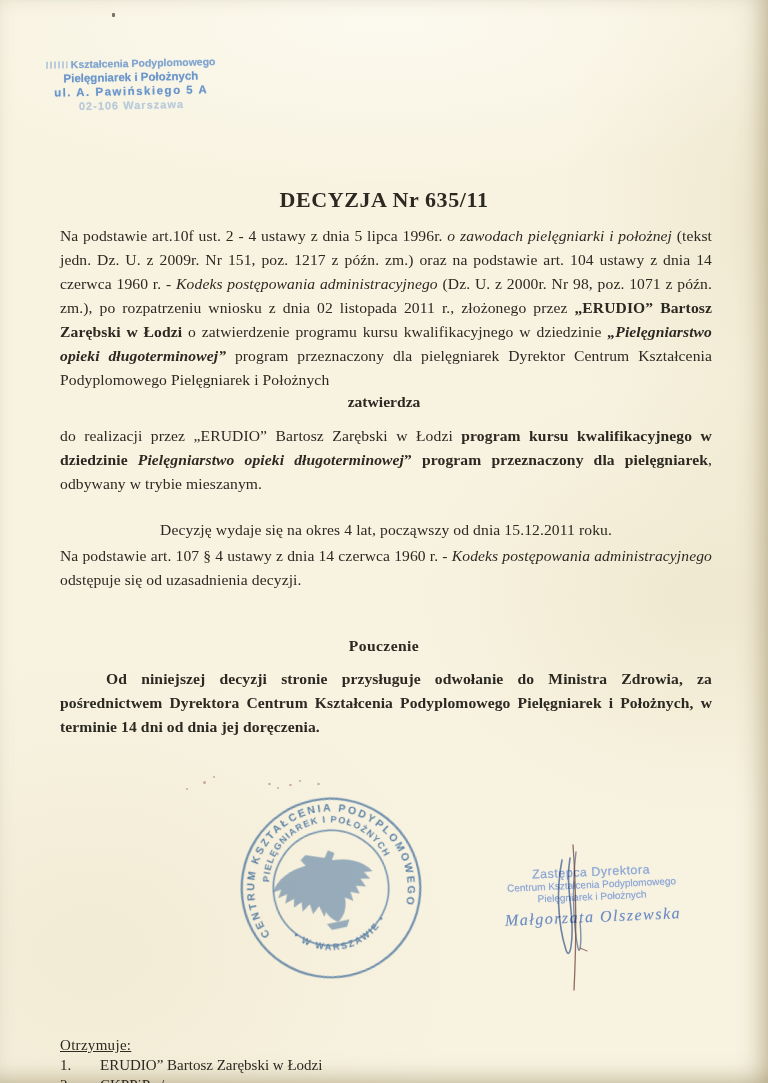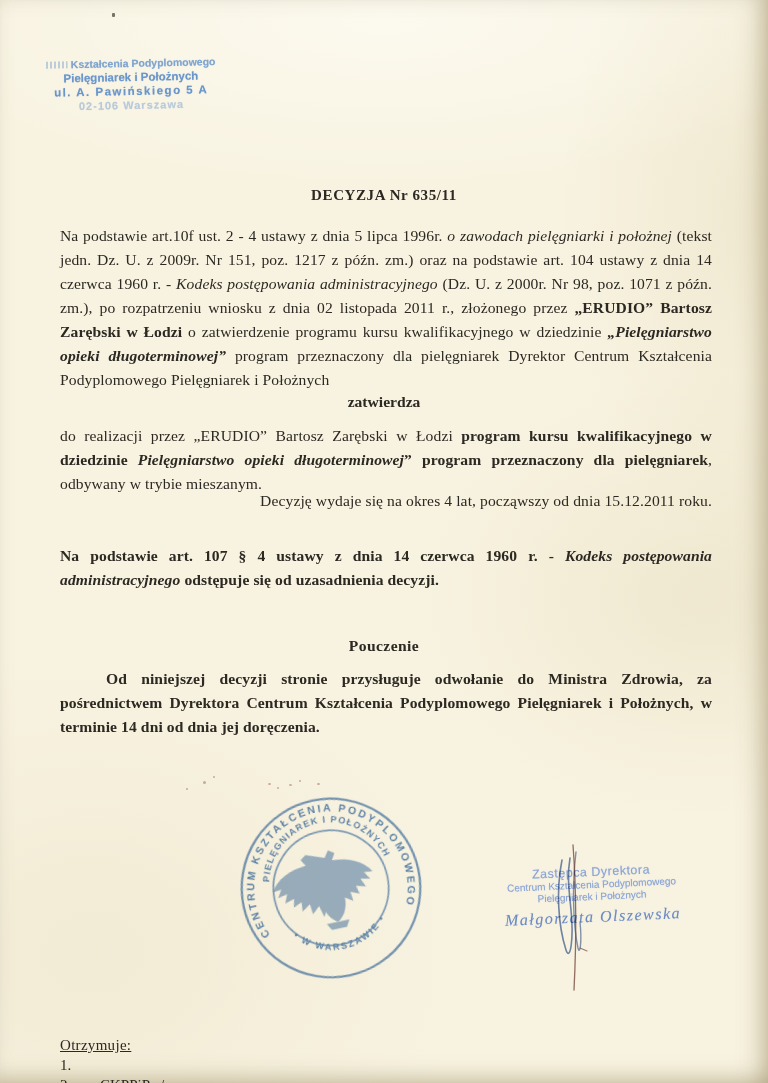--- a/index.html
+++ b/index.html
@@ -35,30 +35,30 @@
   .addr-stamp .l0{font-size:10.5px;opacity:.85;}
   .addr-stamp .l1{font-size:11.5px;}
   .addr-stamp .l2{font-size:11.5px;letter-spacing:1.5px;}
   .addr-stamp .l3{font-size:11px;letter-spacing:1px;opacity:.45;}
   .illegible{display:inline-block;width:22px;height:7px;margin-right:3px;opacity:.5;
     background:repeating-linear-gradient(90deg,var(--stamp-blue) 0 2px,transparent 2px 4px);}
 
   .dateline{position:absolute;top:106px;right:66px;font-size:16.5px;letter-spacing:.3px;}
 
   .title{position:absolute;top:187px;left:0;width:100%;text-align:center;
-    font-size:15px;font-weight:700;letter-spacing:.6px;}
+    font-size:22px;font-weight:700;letter-spacing:.6px;}
 
   .para{position:absolute;left:60px;width:652px;font-size:15.6px;line-height:24px;
     text-align:justify;letter-spacing:.1px;}
   .p-legal{top:224px;}
   .h-center{position:absolute;left:0;width:100%;text-align:center;font-size:15.6px;font-weight:700;}
   .h-zatwierdza{top:393px;}
   .p-approval{top:424px;}
-  .p-validity{top:489px;text-align:right;}
-  .p-justif{top:544px;font-weight:bold;}
+  .p-validity{top:518px;text-align:center;}
+  .p-justif{top:544px;}
   .h-pouczenie{top:637px;letter-spacing:.4px;}
   .p-instr{top:667px;text-indent:46px;font-weight:bold;}
 
   
   .speck{position:absolute;border-radius:50%;background:var(--speck);opacity:.65;}
 
   
   .seal{position:absolute;left:235px;top:792px;width:192px;height:192px;
     transform:rotate(-12deg);opacity:.88;mix-blend-mode:multiply;filter:blur(.3px);}
   .seal text{font-family:"Liberation Sans","DejaVu Sans",sans-serif;font-weight:600;
@@ -162,20 +162,21 @@
     <path d="M 52 30 C 46 60 48 95 56 120 C 60 132 64 110 61 80 C 59 60 57 45 60 28" fill="none" stroke="#5a76a8" stroke-width="1.6" stroke-linecap="round" opacity=".85"></path>
     <path d="M 66 22 C 62 55 63 95 68 118 C 70 126 72 112 70 92" fill="none" stroke="#5a76a8" stroke-width="1.4" stroke-linecap="round" opacity=".75"></path>
     <path d="M 63 15 C 66 55 67 100 64 160" fill="none" stroke="#7c4f44" stroke-width="1.3" stroke-linecap="round" opacity=".8"></path>
     <path d="M 70 118 l 7 3" fill="none" stroke="#7c4f44" stroke-width="1.2" stroke-linecap="round" opacity=".7"></path>
   </svg>
 
   <div class="recipients">
     <div class="head">Otrzymuje:</div>
     <div class="rec-item">
       <span class="num">1.</span>
+      <span>ERUDIO” Bartosz Zarębski w Łodzi</span>
     </div>
     <div class="rec-item">
       <span class="num">2.</span>
       <span>CKPPiP a/a</span>
     </div>
   </div>
 
 </div>
 
 </body></html>

